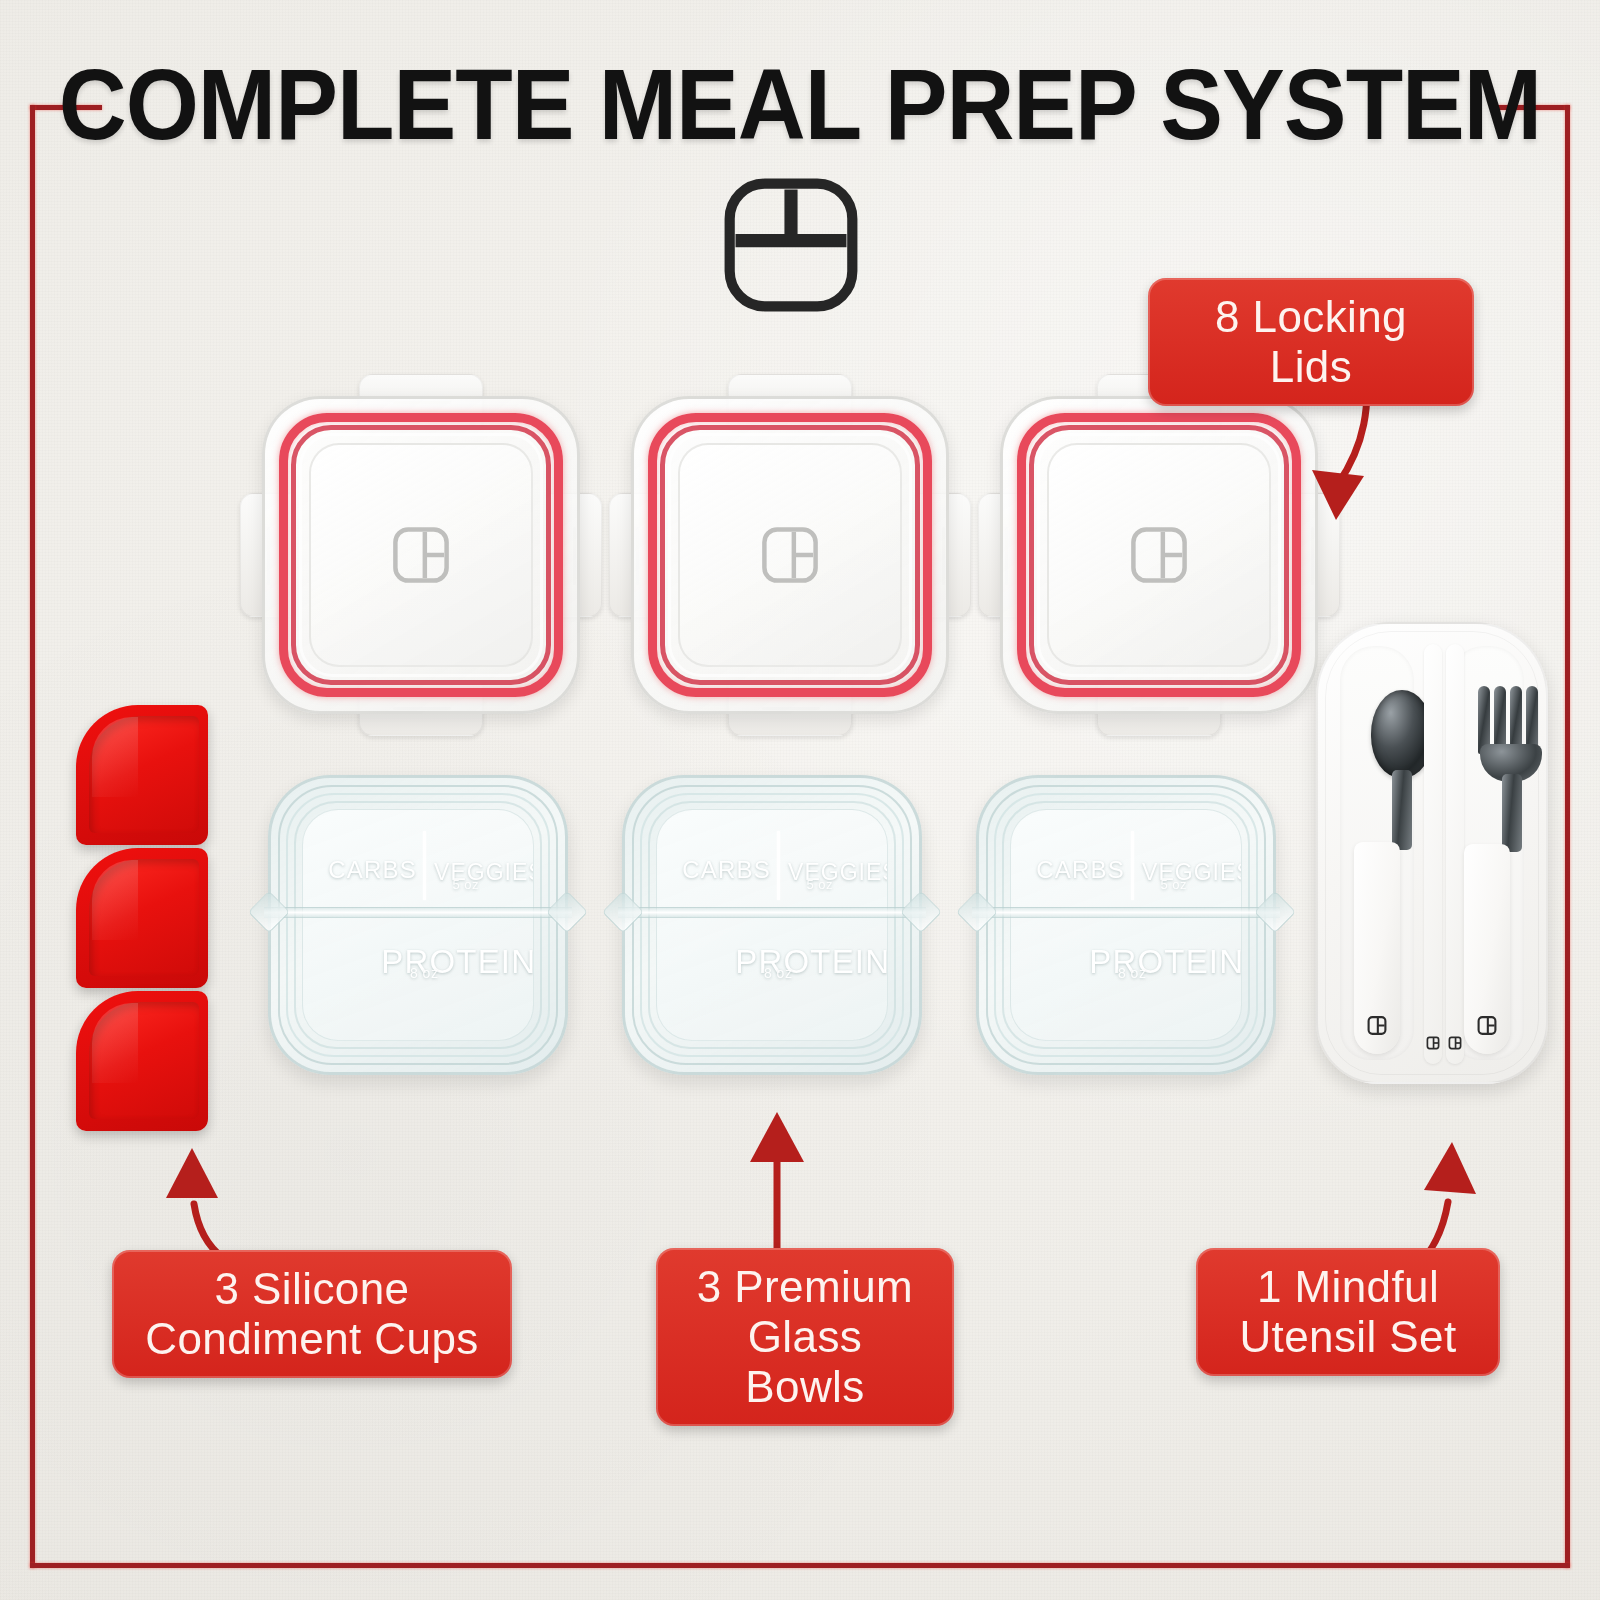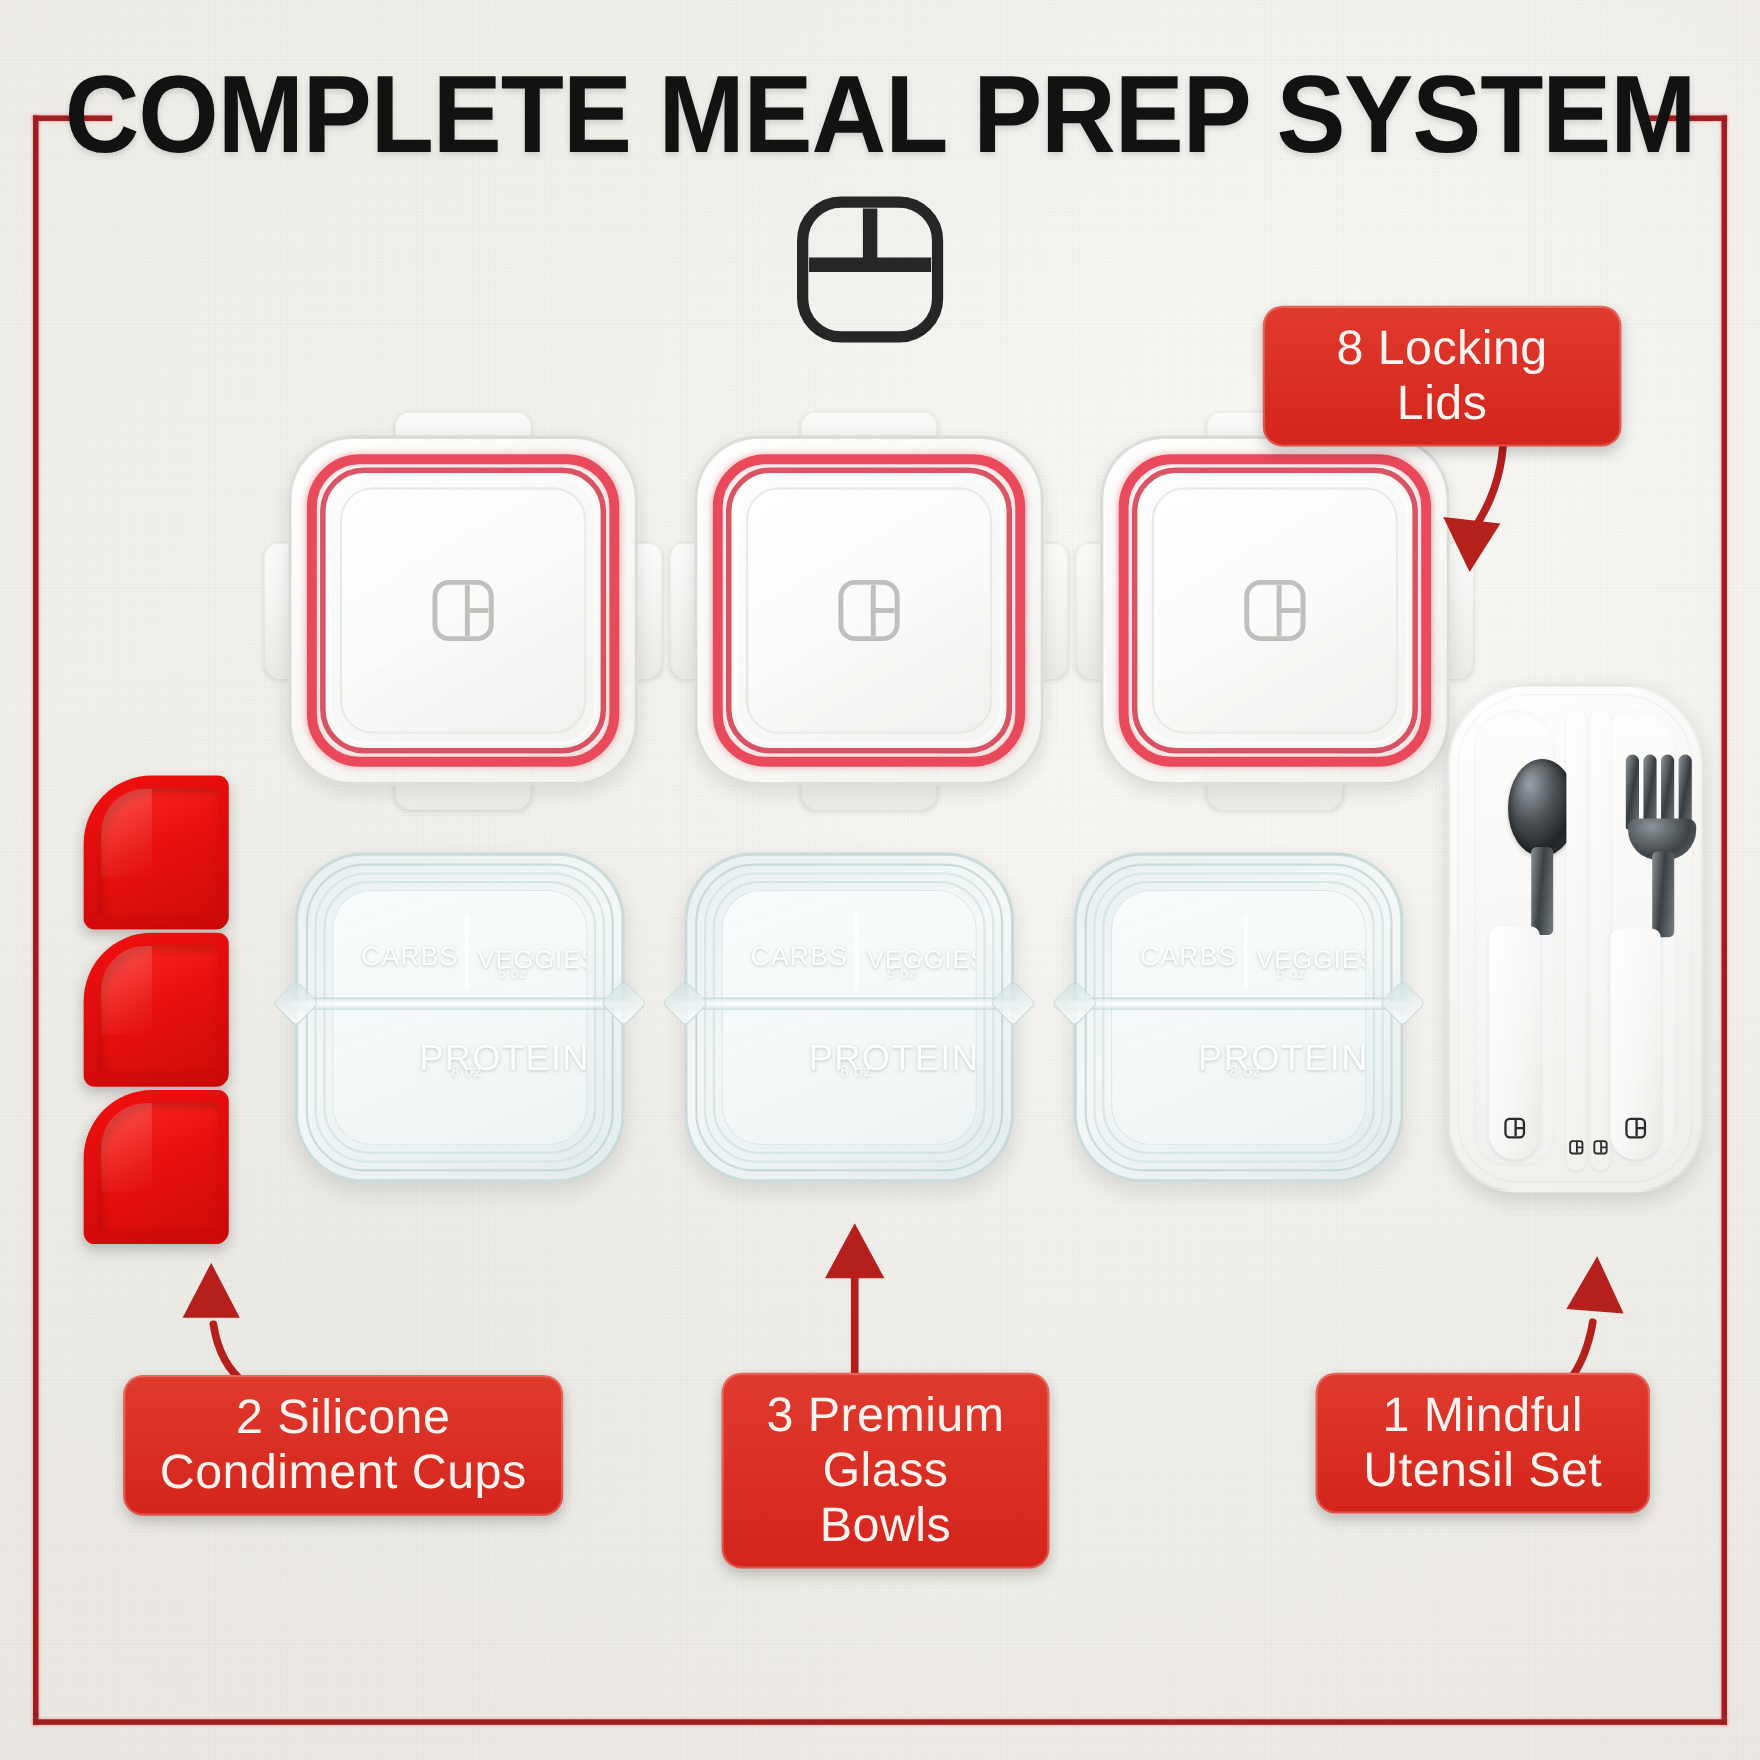--- a/index.html
+++ b/index.html
@@ -568,21 +568,21 @@
     <path d="M 35 0 L 62 50 L 8 50 Z" fill="#b51f1c"></path>
   </svg>
 
   <svg class="arrow-svg" style="left:1352px; top:1140px; width:130px; height:150px;" viewBox="0 0 130 150">
     <path d="M 8 148 C 54 144, 86 120, 96 62" fill="none" stroke="#b51f1c" stroke-width="7" stroke-linecap="round"></path>
     <path d="M 100 2 L 124 54 L 72 50 Z" fill="#b51f1c"></path>
   </svg>
 
   <div class="badge" style="left:1148px; top:278px; width:326px;">8 Locking Lids</div>
 
-  <div class="badge" style="left:112px; top:1250px; width:400px;">2 Silicone
+  <div class="badge" style="left:112px; top:1250px; width:400px;">3 Silicone
 Condiment Cups</div>
 
   <div class="badge" style="left:656px; top:1248px; width:298px;">3 Premium
 Glass Bowls</div>
 
   <div class="badge" style="left:1196px; top:1248px; width:304px;">1 Mindful
 Utensil Set</div>
 </div>
 
 </body></html>

